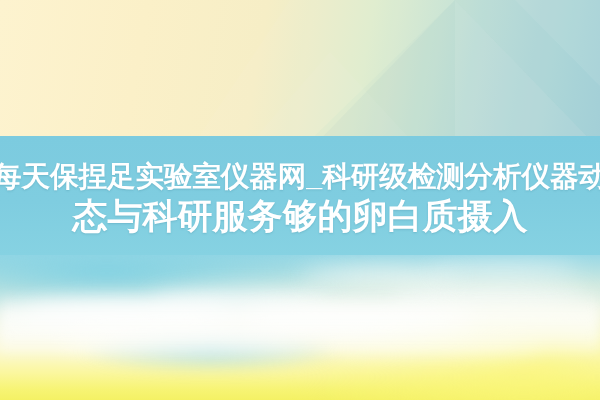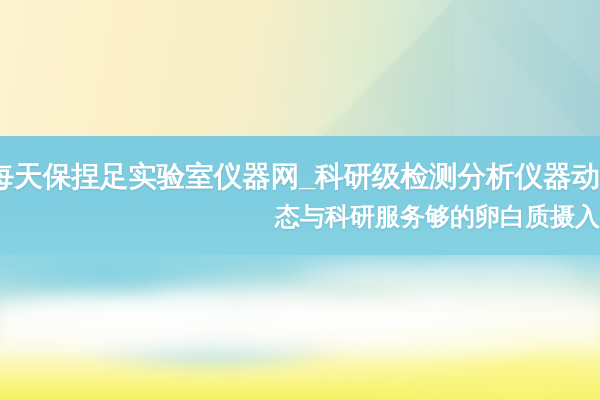--- a/index.html
+++ b/index.html
@@ -132,26 +132,26 @@
   }
 
   .title-wrap {
     position: absolute;
     left: 0;
     top: 136px;
     width: 600px;
     height: 119px;
     display: flex;
     flex-direction: column;
-    align-items: flex-end;
+    align-items: center;
     justify-content: center;
   }
   .title-line {
     color: #ffffff;
-    font-size: 25px;
+    font-size: 35px;
     font-weight: bold;
     line-height: 40px;
     letter-spacing: 0px;
     white-space: nowrap;
     text-align: center;
     text-shadow: 0 1px 2px rgba(60,130,150,.28);
   }
   .title-line.l1 {
     font-size: 28.6px;
     letter-spacing: -0.1px;

